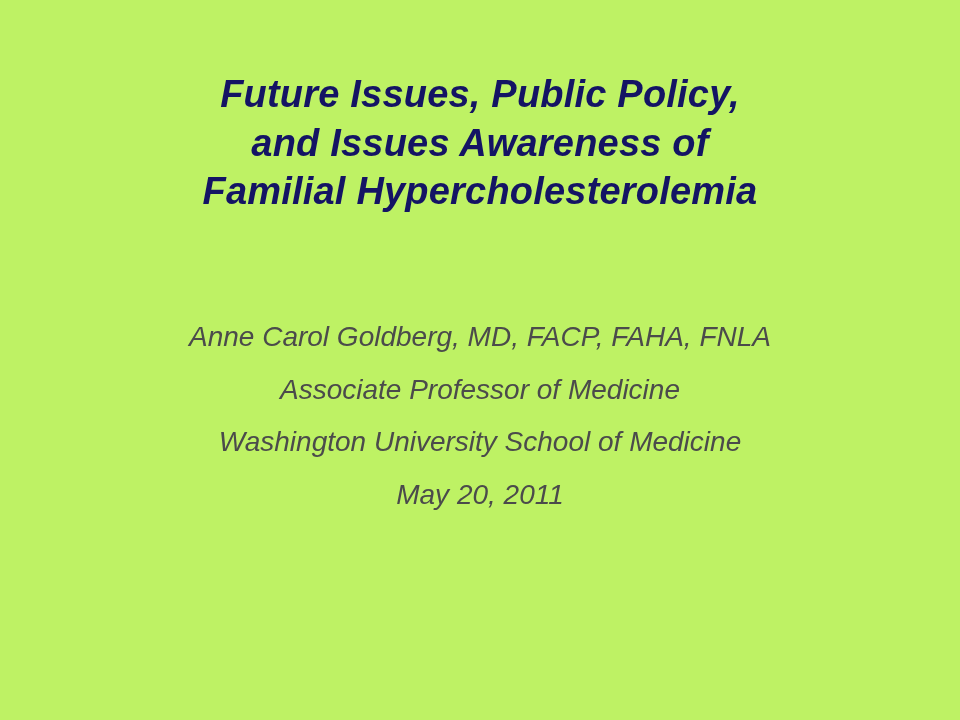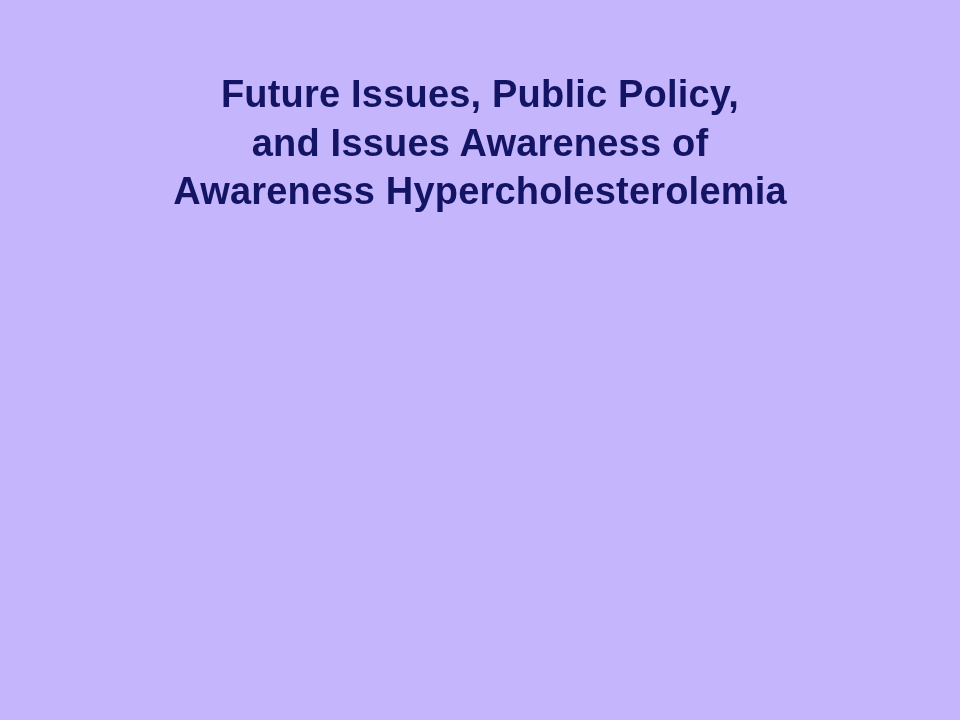--- a/index.html
+++ b/index.html
@@ -11,21 +11,22 @@
     height: 720px;
     background: #ffffff;
     font-family: "Liberation Sans", sans-serif;
     overflow: hidden;
   }
   .slide {
     position: relative;
     width: 960px;
     height: 720px;
     box-sizing: border-box;
-    background: #c4b5fd;
+    background: #bef264;
+    font-style: italic;
   }
   .title-block {
     position: absolute;
     left: 96px;
     top: 70px;
     width: 768px;
     text-align: center;
   }
   .title-line {
     font-size: 38px;
@@ -52,17 +53,23 @@
   }
 </style>
 </head>
 <body>
 
 <div class="slide">
 
   <div class="title-block">
     <div class="title-line">Future Issues, Public Policy,</div>
     <div class="title-line">and Issues Awareness of</div>
-    <div class="title-line">Awareness Hypercholesterolemia</div>
+    <div class="title-line">Familial Hypercholesterolemia</div>
   </div>
 
+  <div class="subtitle-block">
+    <p class="subtitle-para">Anne Carol Goldberg, MD, FACP, FAHA, FNLA</p>
+    <p class="subtitle-para gap">Associate Professor of Medicine</p>
+    <p class="subtitle-para gap">Washington University School of Medicine</p>
+    <p class="subtitle-para gap">May 20, 2011</p>
+  </div>
 
 </div>
 
 </body></html>

